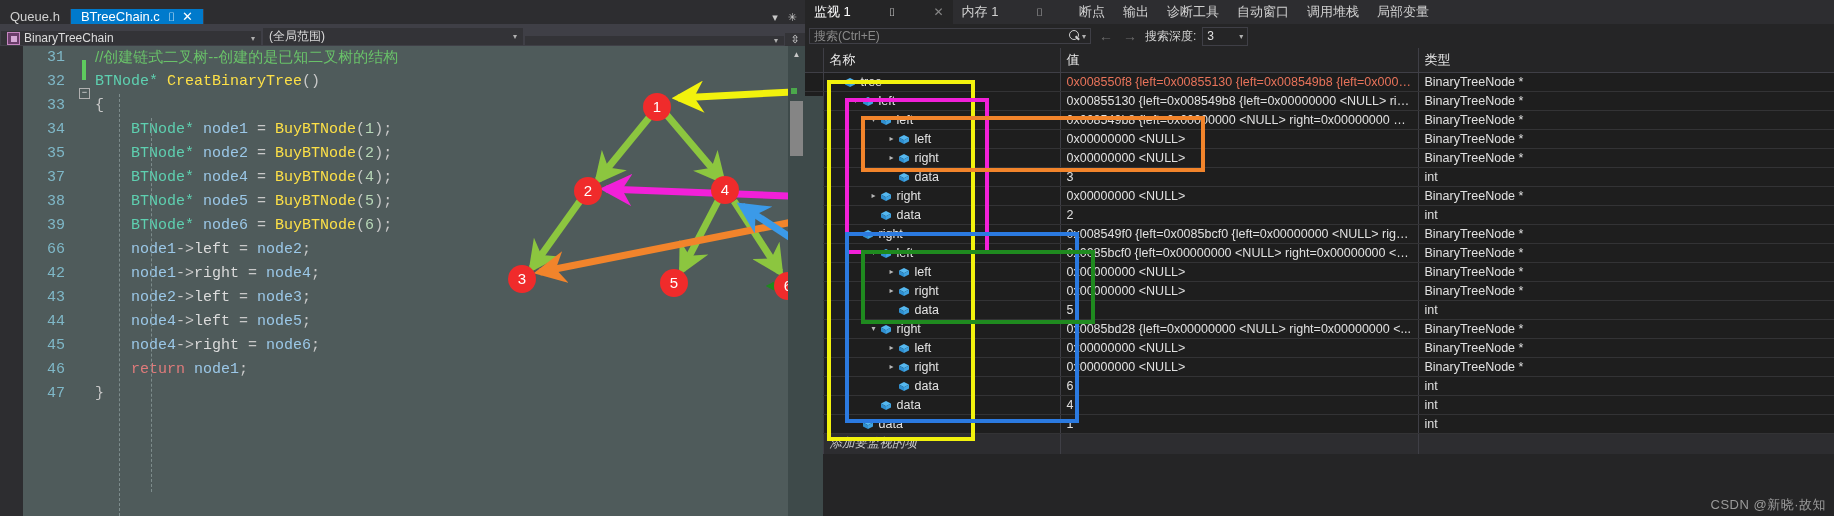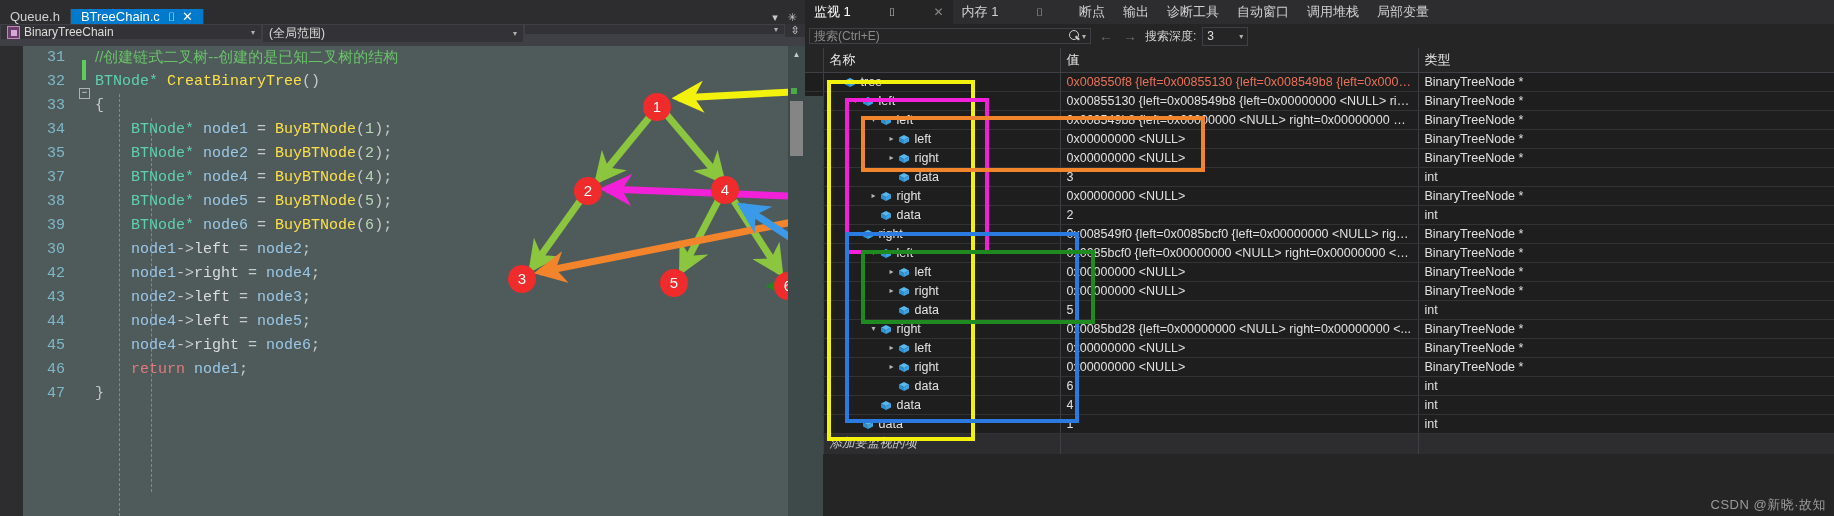--- a/index.html
+++ b/index.html
@@ -27,21 +27,21 @@
   }
   .tab.active { background: #007acc; color: #ffffff; }
   .tab .pin { margin-left: 8px; font-size: 12px; color: #ffffff; }
   .tab .close { margin-left: 7px; font-size: 13px; color: #ffffff; }
   .tabstrip-right {
     margin-left: auto; display: flex; align-items: center; gap: 10px;
     padding-right: 8px; color: #c8c8c8; font-size: 11px;
   }
 
   
-  .navbar { height: 22px; background: #3f3f46; display: flex; align-items: flex-start; }
+  .navbar { height: 22px; background: #3f3f46; display: flex; align-items: flex-end; }
   .navbox {
     background: #333337; border: 1px solid #3f3f46; color: #dcdcdc;
     font-size: 12px; display: flex; align-items: center; padding: 0 6px;
     position: relative;
   }
   .navbox .caret { margin-left: auto; font-size: 8px; color: #b0b0b0; }
   .navbox-scope { width: 262px; }
   .navbox-member { width: 262px; }
   .navbox-rest { flex: 1; }
   .nav-ico {
@@ -256,21 +256,21 @@
         <div class="indent-guide" style="left:96px;top:48px;bottom:0;"></div>
         <div class="indent-guide" style="left:128px;top:72px;bottom:24px;"></div>
       <div class="code-line"><span class="lnum">31</span><span class="marker"><span class="chgbar"></span></span><span class="code-text"><span class="c-comment" style="font-family: &quot;Liberation Sans&quot;, sans-serif;">//创建链式二叉树--创建的是已知二叉树的结构</span></span></div>
           <div class="code-line"><span class="lnum">32</span><span class="marker"><span class="fold">−</span></span><span class="code-text"><span class="c-type">BTNode*</span><span class="c-plain"> </span><span class="c-func">CreatBinaryTree</span><span class="c-punct">()</span></span></div>
           <div class="code-line"><span class="lnum">33</span><span class="marker"></span><span class="code-text"><span class="c-punct">{</span></span></div>
           <div class="code-line"><span class="lnum">34</span><span class="marker"></span><span class="code-text"><span class="c-type">    BTNode*</span><span class="c-plain"> </span><span class="c-var">node1</span><span class="c-punct"> = </span><span class="c-func">BuyBTNode</span><span class="c-punct">(</span><span class="c-num">1</span><span class="c-punct">);</span></span></div>
           <div class="code-line"><span class="lnum">35</span><span class="marker"></span><span class="code-text"><span class="c-type">    BTNode*</span><span class="c-plain"> </span><span class="c-var">node2</span><span class="c-punct"> = </span><span class="c-func">BuyBTNode</span><span class="c-punct">(</span><span class="c-num">2</span><span class="c-punct">);</span></span></div>
           <div class="code-line"><span class="lnum">37</span><span class="marker"></span><span class="code-text"><span class="c-type">    BTNode*</span><span class="c-plain"> </span><span class="c-var">node4</span><span class="c-punct"> = </span><span class="c-func">BuyBTNode</span><span class="c-punct">(</span><span class="c-num">4</span><span class="c-punct">);</span></span></div>
           <div class="code-line"><span class="lnum">38</span><span class="marker"></span><span class="code-text"><span class="c-type">    BTNode*</span><span class="c-plain"> </span><span class="c-var">node5</span><span class="c-punct"> = </span><span class="c-func">BuyBTNode</span><span class="c-punct">(</span><span class="c-num">5</span><span class="c-punct">);</span></span></div>
           <div class="code-line"><span class="lnum">39</span><span class="marker"></span><span class="code-text"><span class="c-type">    BTNode*</span><span class="c-plain"> </span><span class="c-var">node6</span><span class="c-punct"> = </span><span class="c-func">BuyBTNode</span><span class="c-punct">(</span><span class="c-num">6</span><span class="c-punct">);</span></span></div>
-          <div class="code-line"><span class="lnum">30</span><span class="marker"></span><span class="code-text"><span class="c-var">    node1</span><span class="c-punct">-&gt;</span><span class="c-plain">left</span><span class="c-punct"> = </span><span class="c-var">node2</span><span class="c-punct">;</span></span></div>
+          <div class="code-line"><span class="lnum">66</span><span class="marker"></span><span class="code-text"><span class="c-var">    node1</span><span class="c-punct">-&gt;</span><span class="c-plain">left</span><span class="c-punct"> = </span><span class="c-var">node2</span><span class="c-punct">;</span></span></div>
           <div class="code-line"><span class="lnum">42</span><span class="marker"></span><span class="code-text"><span class="c-var">    node1</span><span class="c-punct">-&gt;</span><span class="c-plain">right</span><span class="c-punct"> = </span><span class="c-var">node4</span><span class="c-punct">;</span></span></div>
           <div class="code-line"><span class="lnum">43</span><span class="marker"></span><span class="code-text"><span class="c-var">    node2</span><span class="c-punct">-&gt;</span><span class="c-plain">left</span><span class="c-punct"> = </span><span class="c-var">node3</span><span class="c-punct">;</span></span></div>
           <div class="code-line"><span class="lnum">44</span><span class="marker"></span><span class="code-text"><span class="c-var">    node4</span><span class="c-punct">-&gt;</span><span class="c-plain">left</span><span class="c-punct"> = </span><span class="c-var">node5</span><span class="c-punct">;</span></span></div>
           <div class="code-line"><span class="lnum">45</span><span class="marker"></span><span class="code-text"><span class="c-var">    node4</span><span class="c-punct">-&gt;</span><span class="c-plain">right</span><span class="c-punct"> = </span><span class="c-var">node6</span><span class="c-punct">;</span></span></div>
           <div class="code-line"><span class="lnum">46</span><span class="marker"></span><span class="code-text"><span class="c-kw">    return</span><span class="c-plain"> </span><span class="c-var">node1</span><span class="c-punct">;</span></span></div>
           <div class="code-line"><span class="lnum">47</span><span class="marker"></span><span class="code-text"><span class="c-punct">}</span></span></div>
         </div>
     </div>
 
     <div class="ed-scroll">

